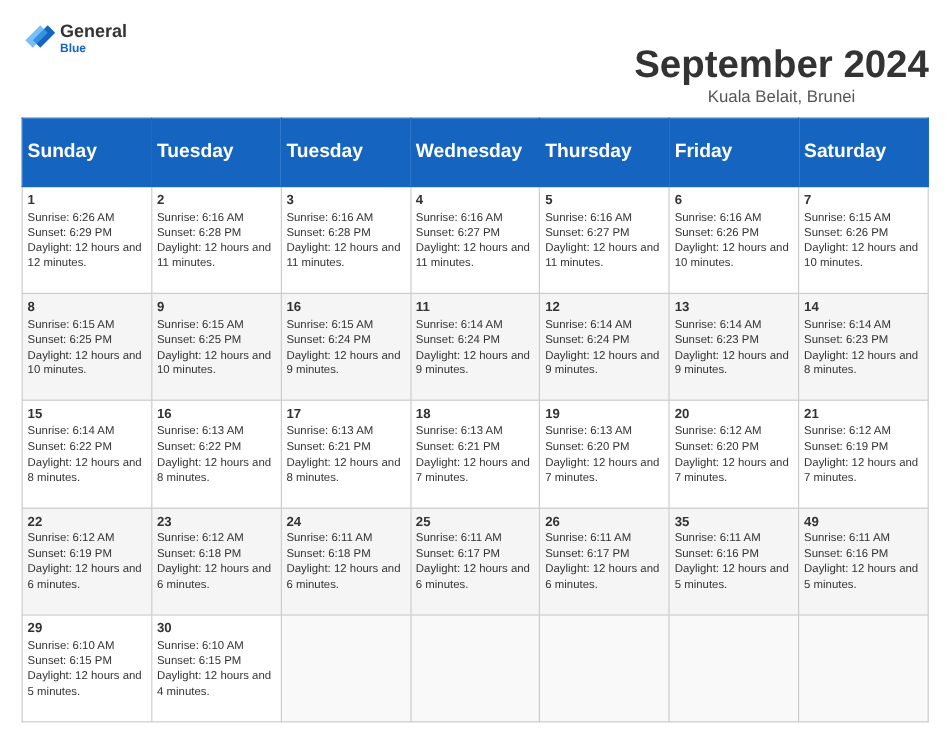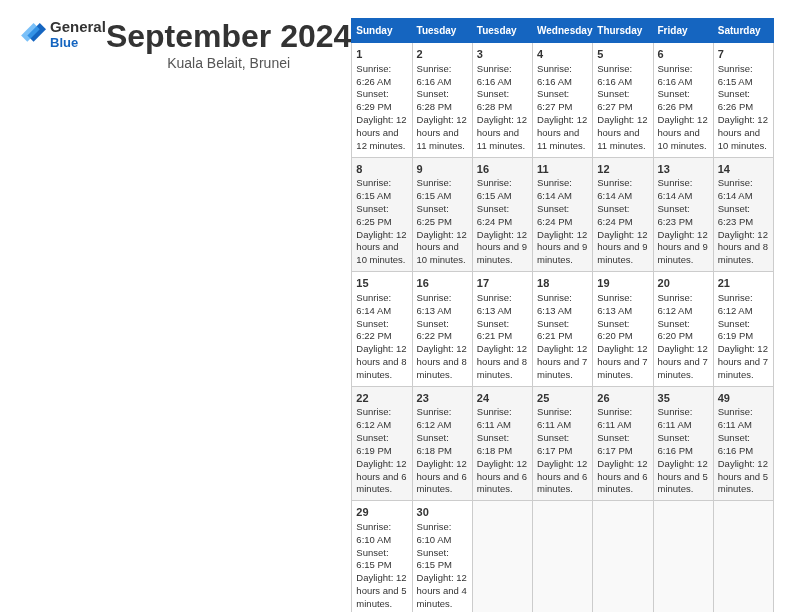--- a/index.html
+++ b/index.html
@@ -8,21 +8,21 @@
       background: #fff;
       width: 792px;
       height: 612px;
       overflow: hidden;
     }
     .page {
       width: 792px;
       height: 612px;
       padding: 18px 18px 10px 18px;
       display: flex;
-      flex-direction: row;
+      flex-direction: column;
     }
     .header {
       display: flex;
       justify-content: space-between;
       align-items: flex-start;
       margin-bottom: 10px;
     }
     .logo {
       display: flex;
       align-items: center;
@@ -32,39 +32,40 @@
       width: 28px;
       height: 28px;
     }
     .title-block {
       text-align: right;
     }
     .month-year {
       font-size: 32px;
       font-weight: bold;
       color: #333;
+      margin-top: 17px;
     }
     .location {
       font-size: 14px;
       color: #555;
       text-align: center;
     }
     .calendar {
       flex: 1;
       border: 1px solid #ccc;
       border-collapse: collapse;
       width: 100%;
       table-layout: fixed;
     }
     .calendar th {
       background: #1565c0;
       color: #fff;
-      font-size: 10px;
+      font-size: 16px;
       font-weight: bold;
-      padding: 6px 4px;
+      padding: 19px 4px;
       text-align: left;
       border: 1px solid #1565c0;
     }
     .calendar td {
       vertical-align: top;
       padding: 4px 4px;
       border: 1px solid #ccc;
       font-size: 9.5px;
       color: #333;
       line-height: 1.35;
@@ -91,21 +92,21 @@
 
 <div class="page">
   <div class="header">
     <div class="logo">
       <svg class="logo-icon" viewBox="0 0 36 36">
         <polygon points="28,4 36,12 20,28 12,20" fill="#1565c0"></polygon>
         <polygon points="20,4 28,12 12,28 4,20" fill="#42a5f5" opacity="0.7"></polygon>
       </svg>
       <div>
         <div style="font-size:15px;font-weight:bold;color:#333;">General</div>
-        <div style="font-size:13px;font-weight:bold;color:#1565c0;">Blue</div>
+        <div style="font-size:10px;font-weight:bold;color:#1565c0;">Blue</div>
       </div>
     </div>
     <div class="title-block">
       <div class="month-year">September 2024</div>
       <div class="location">Kuala Belait, Brunei</div>
     </div>
   </div>
 
   <table class="calendar">
     <thead>

